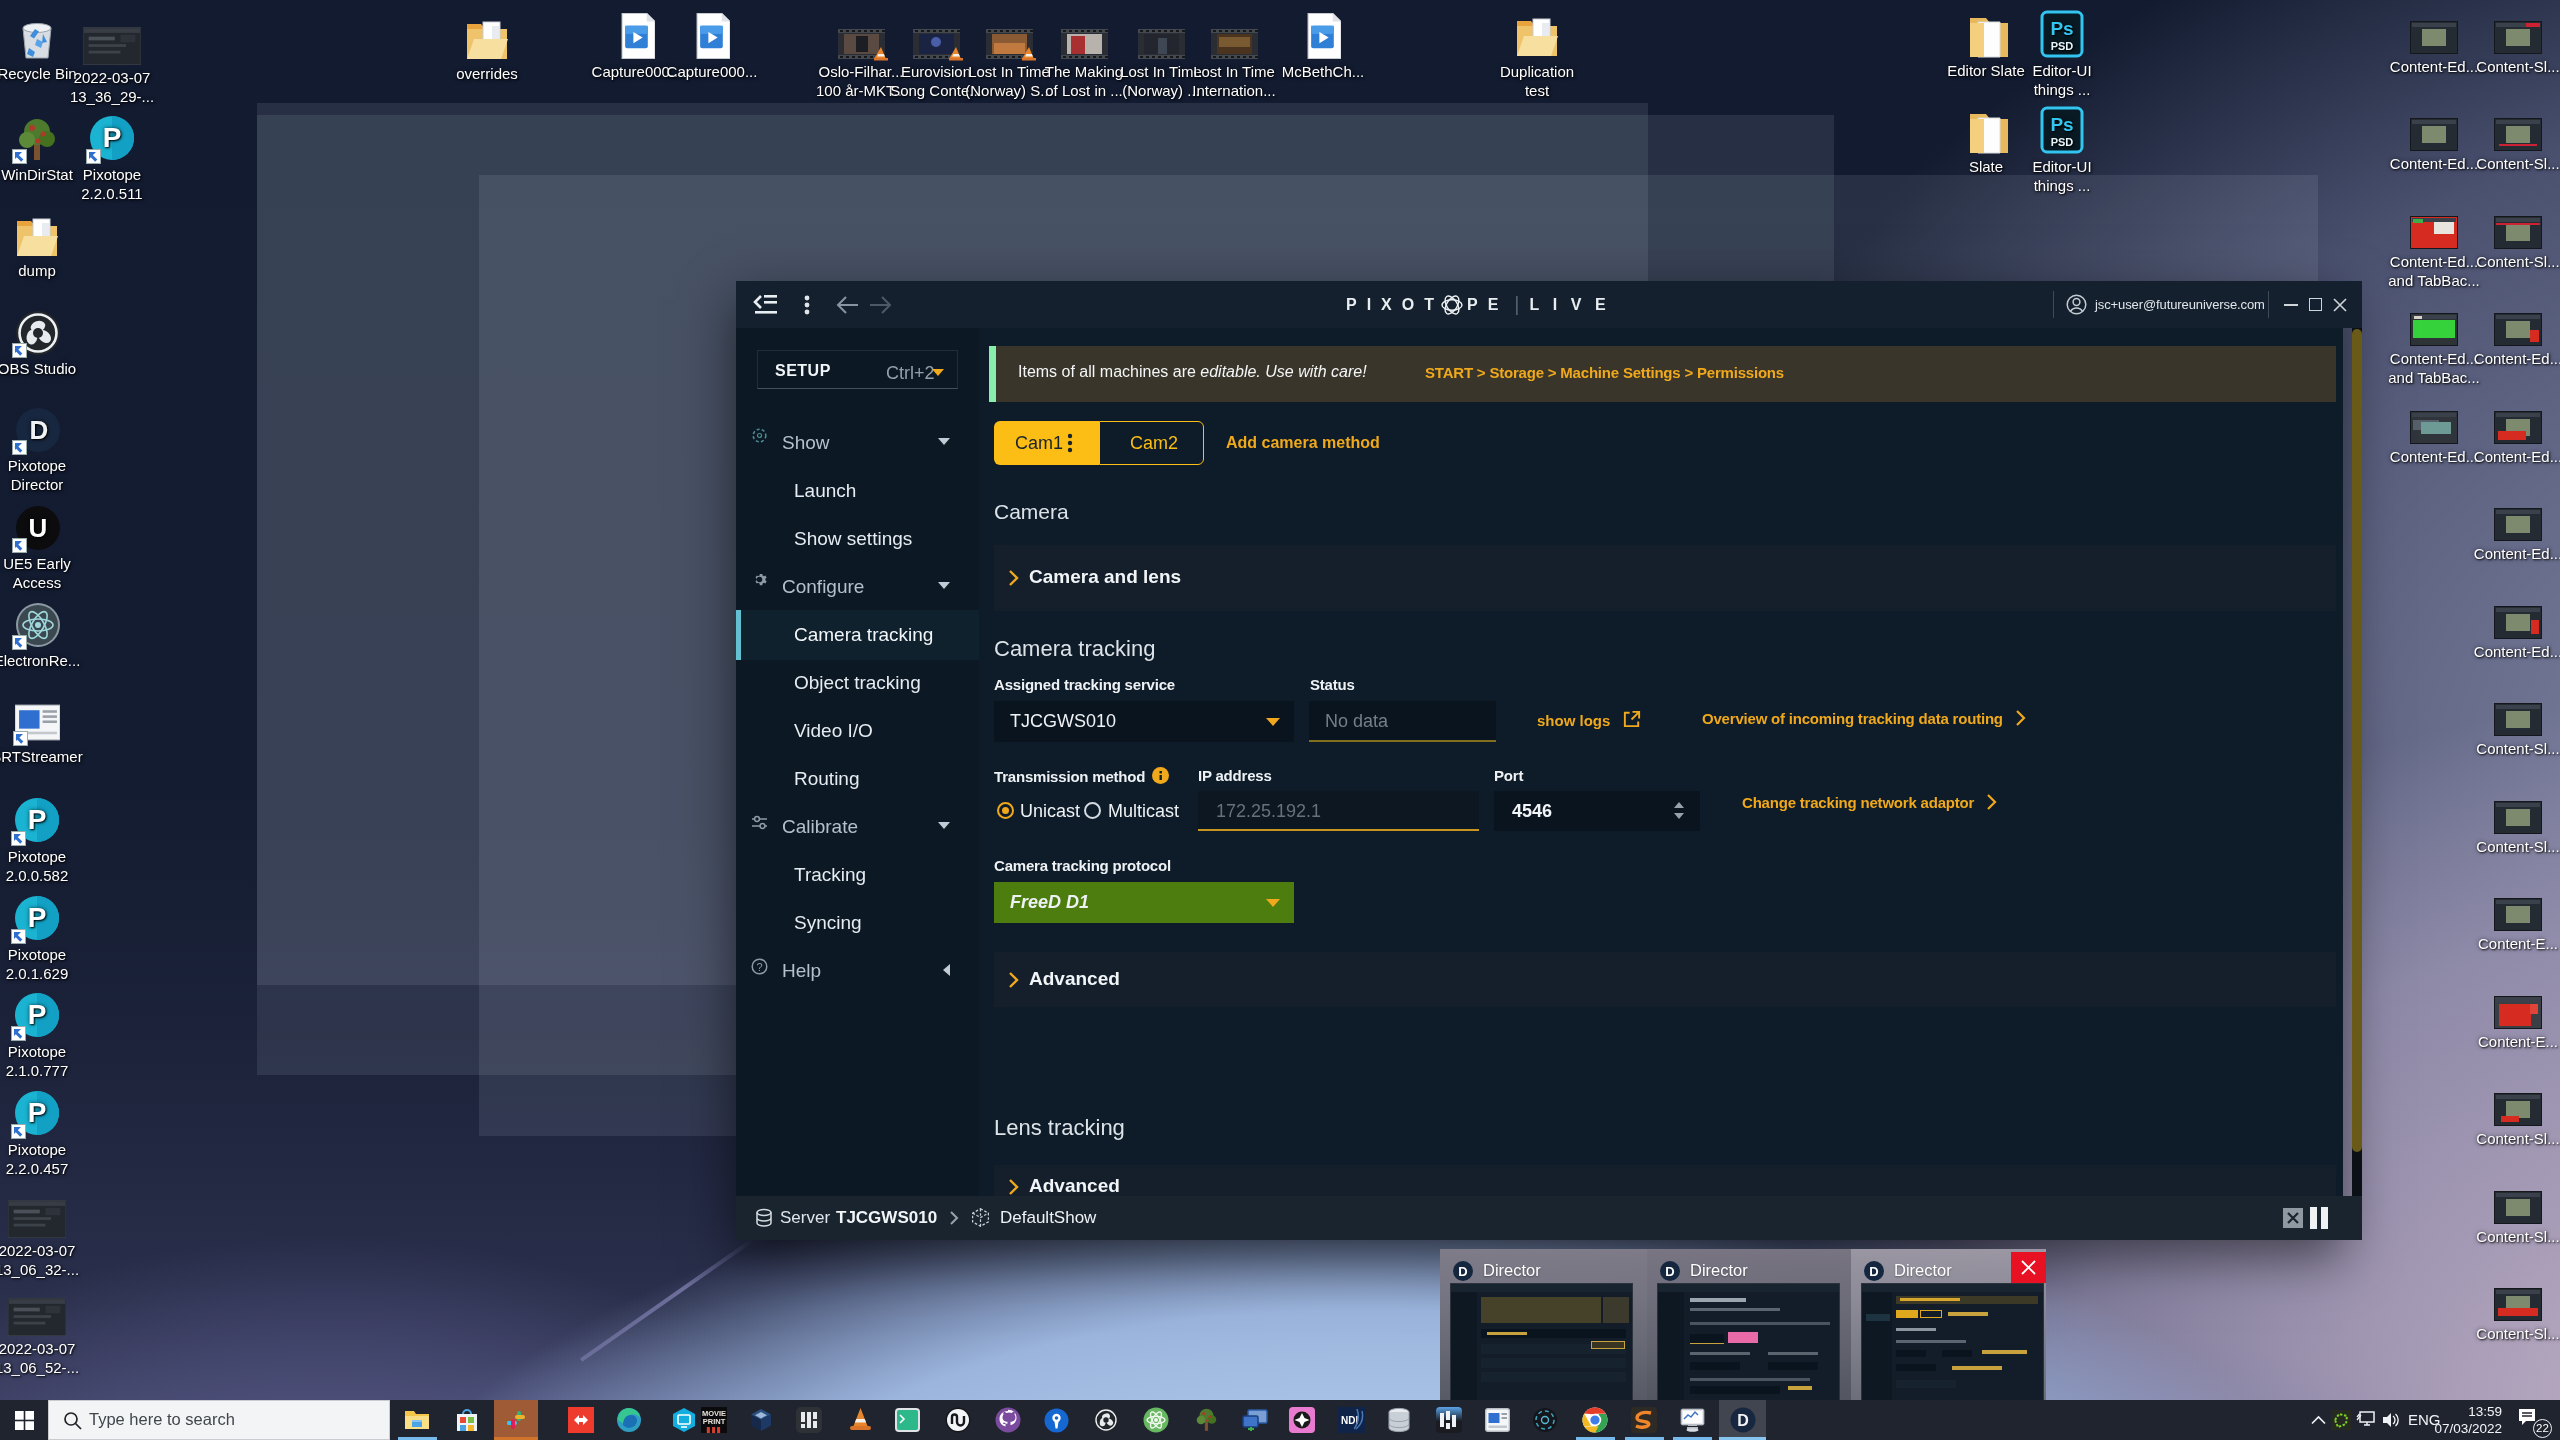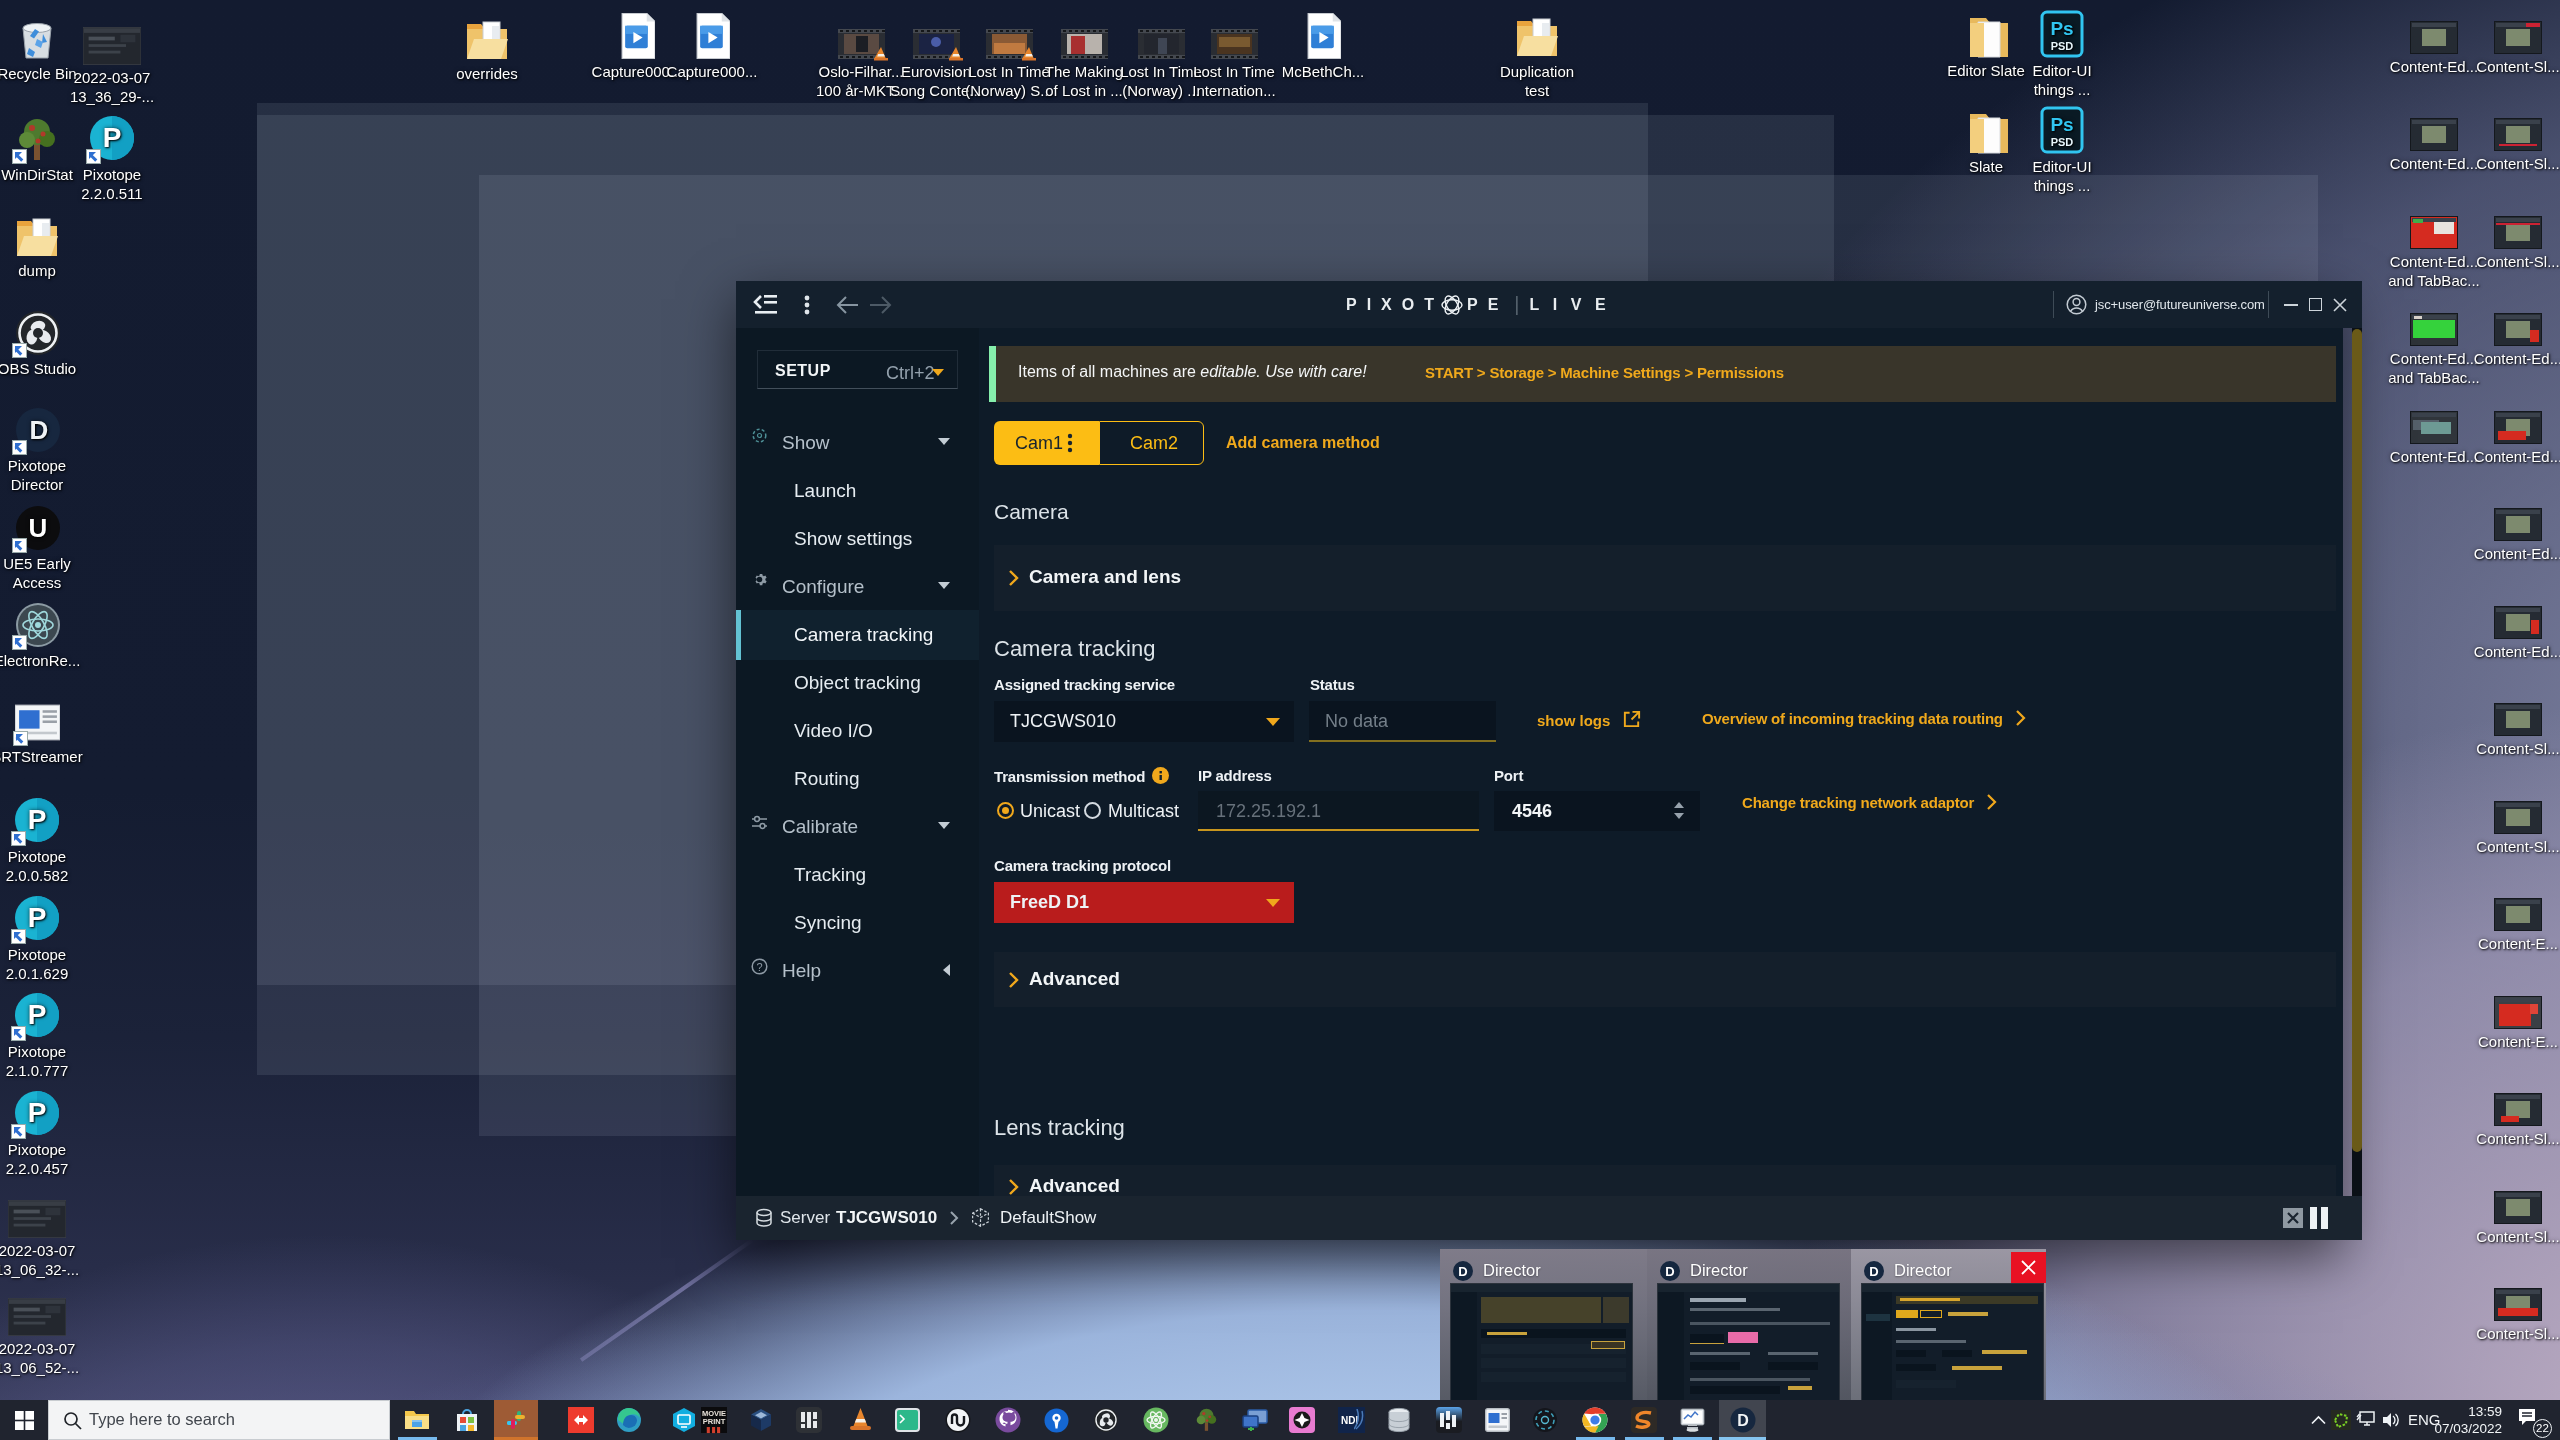--- a/index.html
+++ b/index.html
@@ -775,21 +775,21 @@
    <div class="abs" style="left:180px;top:22px;width:0;height:0;border-left:5px solid transparent;border-right:5px solid transparent;border-top:6px solid #97a2ac;"></div>
  </div>
  <div class="abs" style="left:1006px;top:512px;display:flex;align-items:center;gap:12px;">
       <span style="font-size:15px;font-weight:bold;color:#f0a91c;letter-spacing:-0.2px;">Change tracking network adaptor</span>
       <svg width="11" height="18" viewBox="0 0 11 18">
         <path d="M2 2 L9 9 L2 16" stroke="#f0a81c" stroke-width="2.2" fill="none"></path>
       </svg>
     </div>
 
  <div class="abs" style="left:258px;top:576px;font-size:15px;font-weight:bold;color:#eef2f5;letter-spacing:-0.2px;">Camera tracking protocol</div>
- <div class="abs" style="left:258px;top:601px;width:300px;height:41px;background:#b91c1c;">
+ <div class="abs" style="left:258px;top:601px;width:300px;height:41px;background:#4d7c0f;font-style:italic;">
    <span class="abs" style="left:16px;top:10px;font-size:18px;font-weight:bold;color:#eef2f5;">FreeD D1</span>
    <div class="abs" style="left:272px;top:17px;width:0;height:0;border-left:7px solid transparent;border-right:7px solid transparent;border-top:8px solid #f0a81c;"></div>
  </div>
 
  <div class="abs" style="left:258px;top:671px;width:1342px;height:55px;background:#141f2b;">
    <svg class="abs" style="left:14px;top:19px" width="11" height="18" viewBox="0 0 11 18">
         <path d="M2 2 L9 9 L2 16" stroke="#f0a81c" stroke-width="2.4" fill="none"></path>
       </svg>
    <span class="abs" style="left:35px;top:16px;font-size:19px;font-weight:bold;color:#f2f5f7;">Advanced</span>
  </div>

